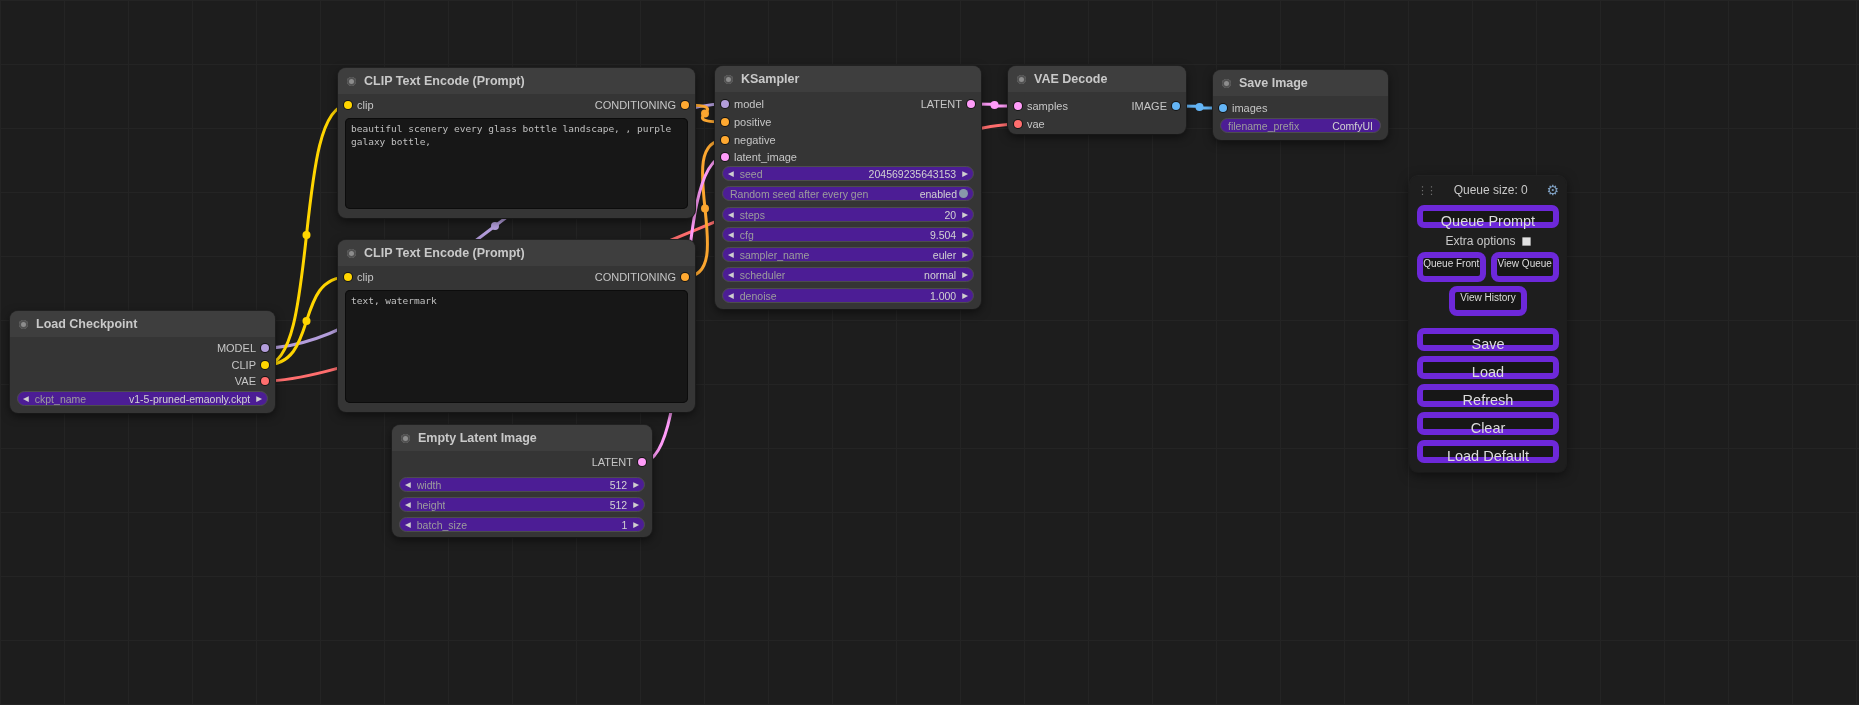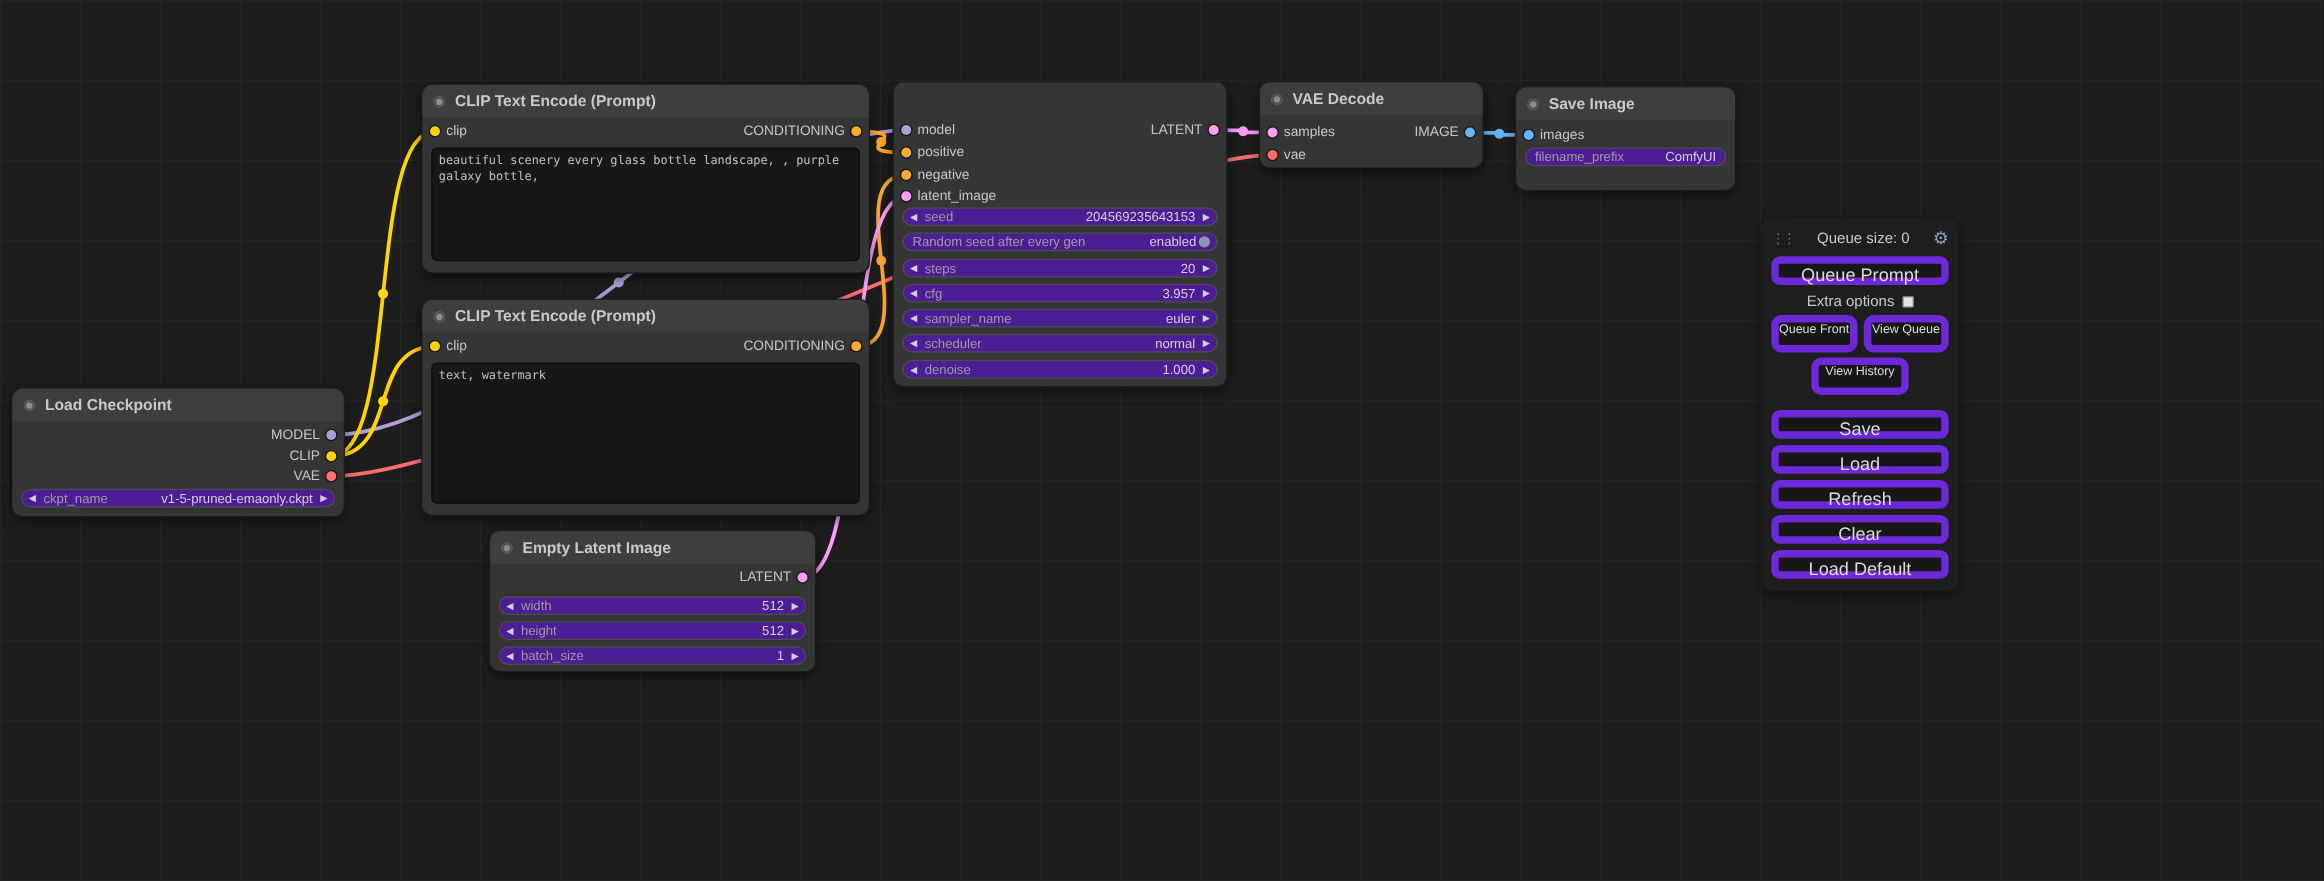--- a/index.html
+++ b/index.html
@@ -165,20 +165,24 @@
     </div>
     <div class="widget" style="top:92px">
       <span class="arrow">◀</span>
       <span class="w-label">batch_size</span>
       <span class="w-value">1</span>
       <span class="arrow">▶</span>
     </div>
   </div>
 
   <div class="node" style="left:715px;top:66px;width:266px;height:243px;">
+    <div class="node-title">
+      <span class="collapse-dot"></span>
+      <span>KSampler</span>
+    </div>
     <div class="slot in" style="top:30px">
       <span class="slot-dot" style="background: rgb(179, 157, 219);"></span>
       <span>model</span>
     </div>
     <div class="slot out" style="top:30px">
       <span class="slot-dot" style="background: rgb(255, 156, 249);"></span>
       <span>LATENT</span>
     </div>
     <div class="slot in" style="top:48px">
       <span class="slot-dot" style="background: rgb(255, 169, 49);"></span>
@@ -205,21 +209,21 @@
     </div>
     <div class="widget" style="top:141px">
       <span class="arrow">◀</span>
       <span class="w-label">steps</span>
       <span class="w-value">20</span>
       <span class="arrow">▶</span>
     </div>
     <div class="widget" style="top:161px">
       <span class="arrow">◀</span>
       <span class="w-label">cfg</span>
-      <span class="w-value">3.957</span>
+      <span class="w-value">9.504</span>
       <span class="arrow">▶</span>
     </div>
     <div class="widget" style="top:181px">
       <span class="arrow">◀</span>
       <span class="w-label">sampler_name</span>
       <span class="w-value">euler</span>
       <span class="arrow">▶</span>
     </div>
     <div class="widget" style="top:201px">
       <span class="arrow">◀</span>
@@ -247,21 +251,21 @@
     <div class="slot out" style="top:32px">
       <span class="slot-dot" style="background: rgb(100, 181, 246);"></span>
       <span>IMAGE</span>
     </div>
     <div class="slot in" style="top:50px">
       <span class="slot-dot" style="background: rgb(255, 110, 110);"></span>
       <span>vae</span>
     </div>
   </div>
 
-  <div class="node" style="left:1213px;top:70px;width:175px;height:82px;">
+  <div class="node" style="left:1213px;top:70px;width:175px;height:70px;">
     <div class="node-title">
       <span class="collapse-dot"></span>
       <span>Save Image</span>
     </div>
     <div class="slot in" style="top:30px">
       <span class="slot-dot" style="background: rgb(100, 181, 246);"></span>
       <span>images</span>
     </div>
     <div class="widget plain" style="top:48px">
       <span class="w-label">filename_prefix</span>

